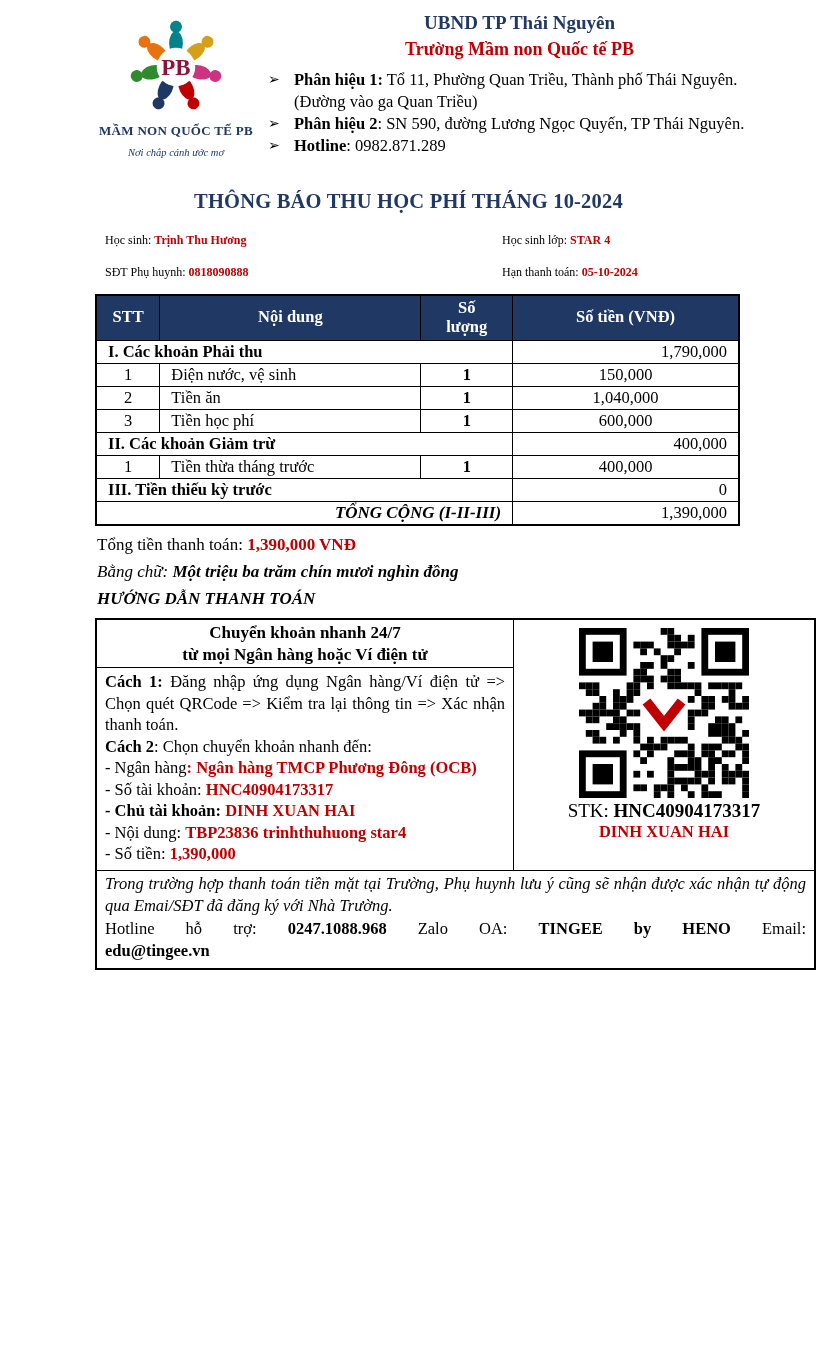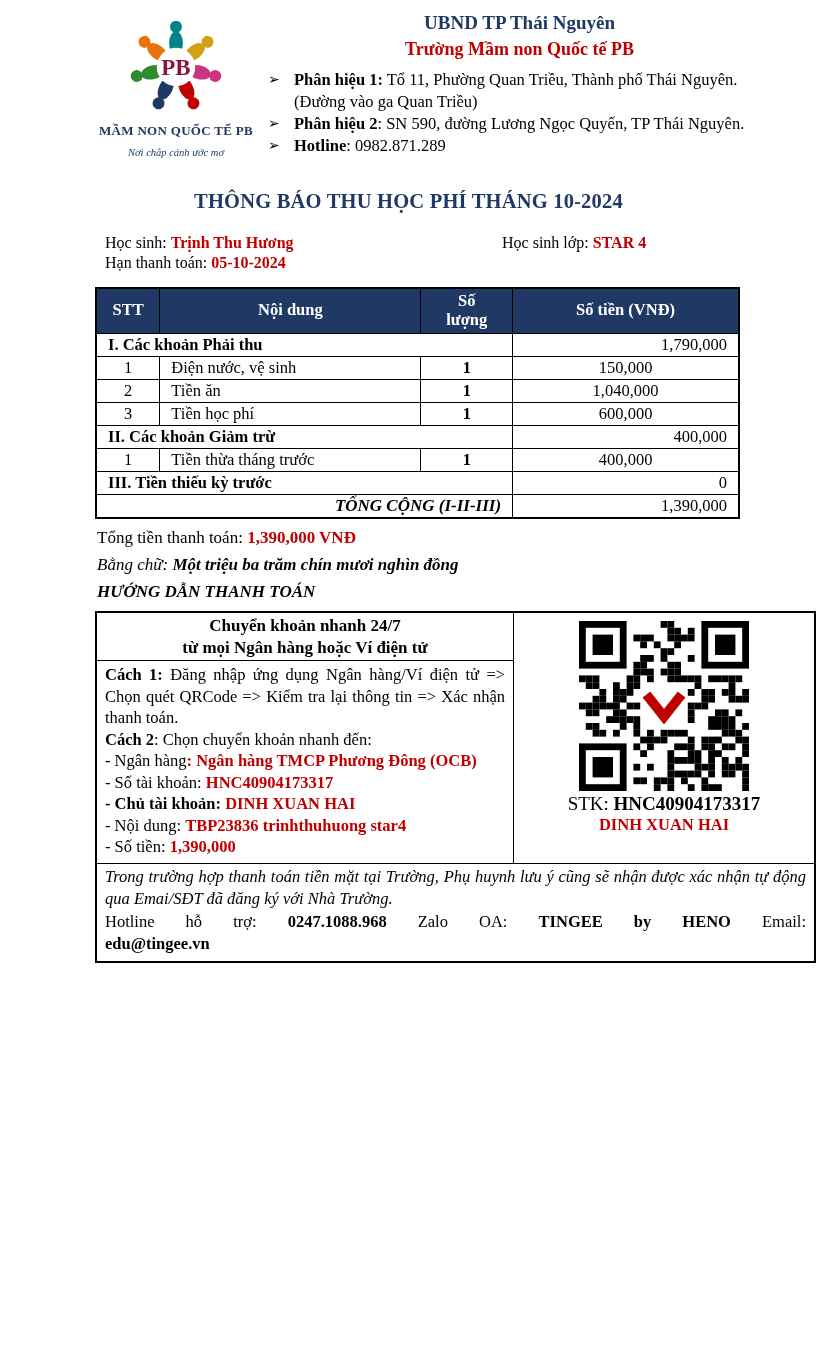--- a/index.html
+++ b/index.html
@@ -21,21 +21,21 @@
   .school { text-align: center; font-size: 18px; font-weight: bold; color: #c00000; margin-top: 5px; }
   .branches { margin-top: 9px; font-size: 16.5px; }
   .branch { display: flex; line-height: 1.33; }
   .bullet { width: 26px; flex: 0 0 auto; font-size: 14px; padding-top: 2px; }
   .btxt { flex: 1; }
 
   
   .page-title { text-align: center; font-size: 20.5px; font-weight: bold; color: #1f3864; margin-top: 32px; letter-spacing: .2px; }
 
   
-  .info-grid { display: grid; grid-template-columns: 397px 215px; margin: 20px 0 0 105px; font-size: 16px; line-height: 1.25; }
+  .info-grid { display: grid; grid-template-columns: 397px 215px; margin: 20px 0 0 105px; font-size: 12px; row-gap: 17px; line-height: 1.25; }
 
   
   .fee-table { border-collapse: collapse; margin: 14px 0 0 95px; width: 645px; font-size: 16.5px; border: 2px solid #000; }
   .fee-table th, .fee-table td { border: 1px solid #000; padding: 1px 11px; }
   .fee-table thead th { background: #1f3864; color: #fff; font-weight: bold; text-align: center; padding: 3px 2px; line-height: 1.15; vertical-align: middle; }
   .th-qty { word-spacing: 60px; }
   .col-stt { width: 64px; } .col-content { width: 262px; } .col-qty { width: 92px; } .col-amount { width: 227px; }
   .cell-center { text-align: center; }
   .section-label { font-weight: bold; padding-left: 5px; }
   .section-amount { font-weight: normal; text-align: right; }
@@ -127,20 +127,23 @@
   </div>
 
   <div class="page-title">THÔNG BÁO THU HỌC PHÍ THÁNG 10-2024</div>
 
   <div class="info-grid">
     <div>
       <span>Học sinh: </span><span class="rb">Trịnh Thu Hương</span>
     </div>
     <div>
       <span>Học sinh lớp: </span><span class="rb">STAR 4</span>
+    </div>
+    <div>
+      <span>SĐT Phụ huynh: </span><span class="rb">0818090888</span>
     </div>
     <div>
       <span>Hạn thanh toán: </span><span class="rb">05-10-2024</span>
     </div>
   </div>
 
   <table class="fee-table">
     <colgroup>
         <col class="col-stt">
         <col class="col-content">

